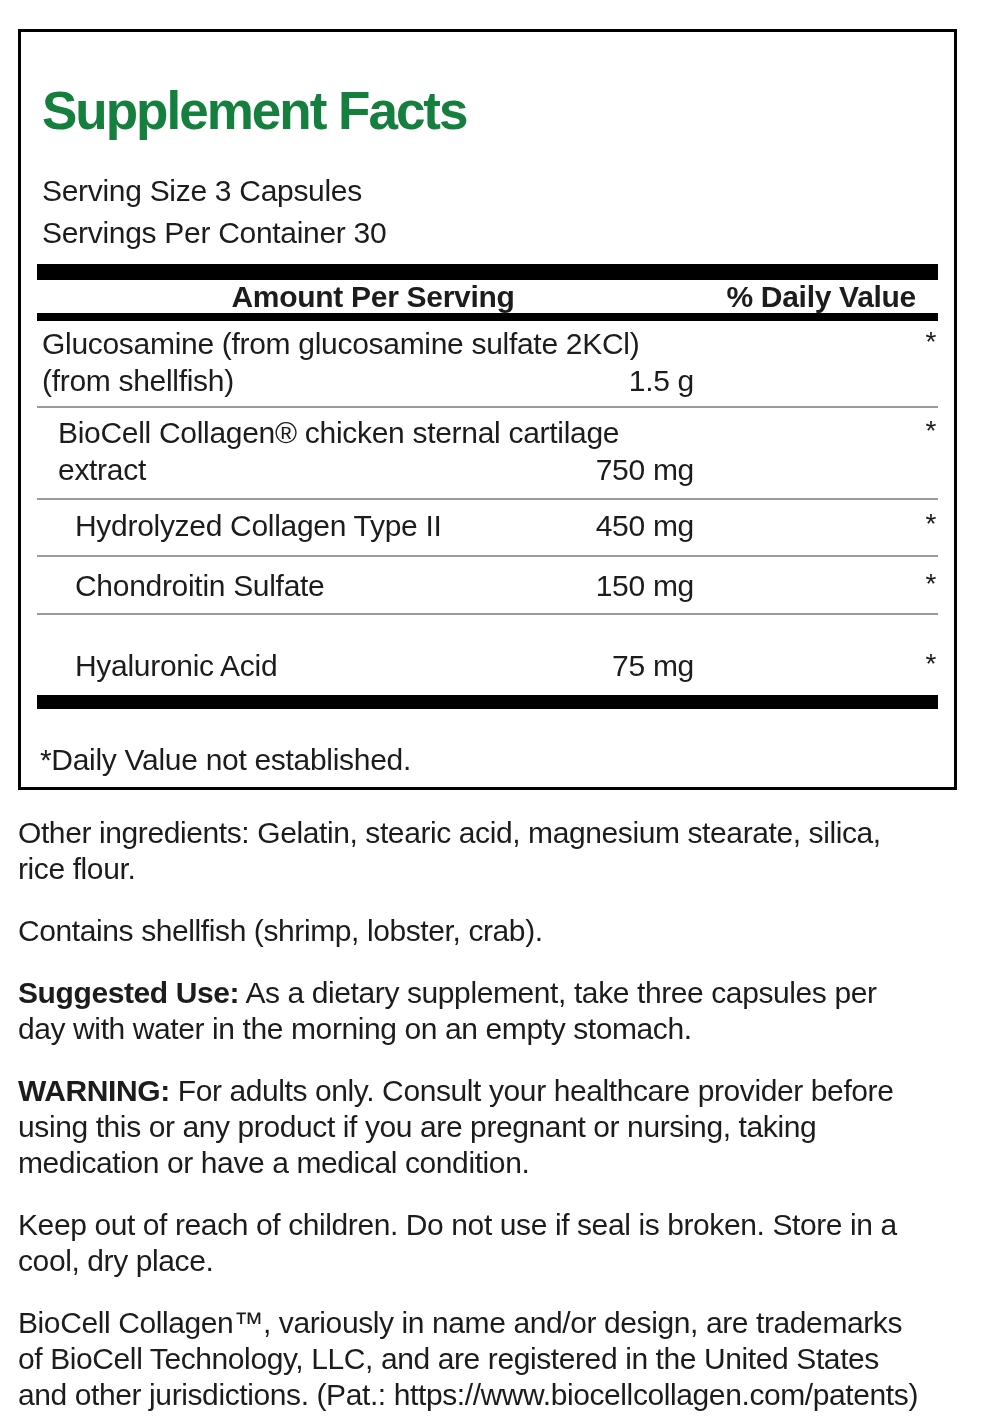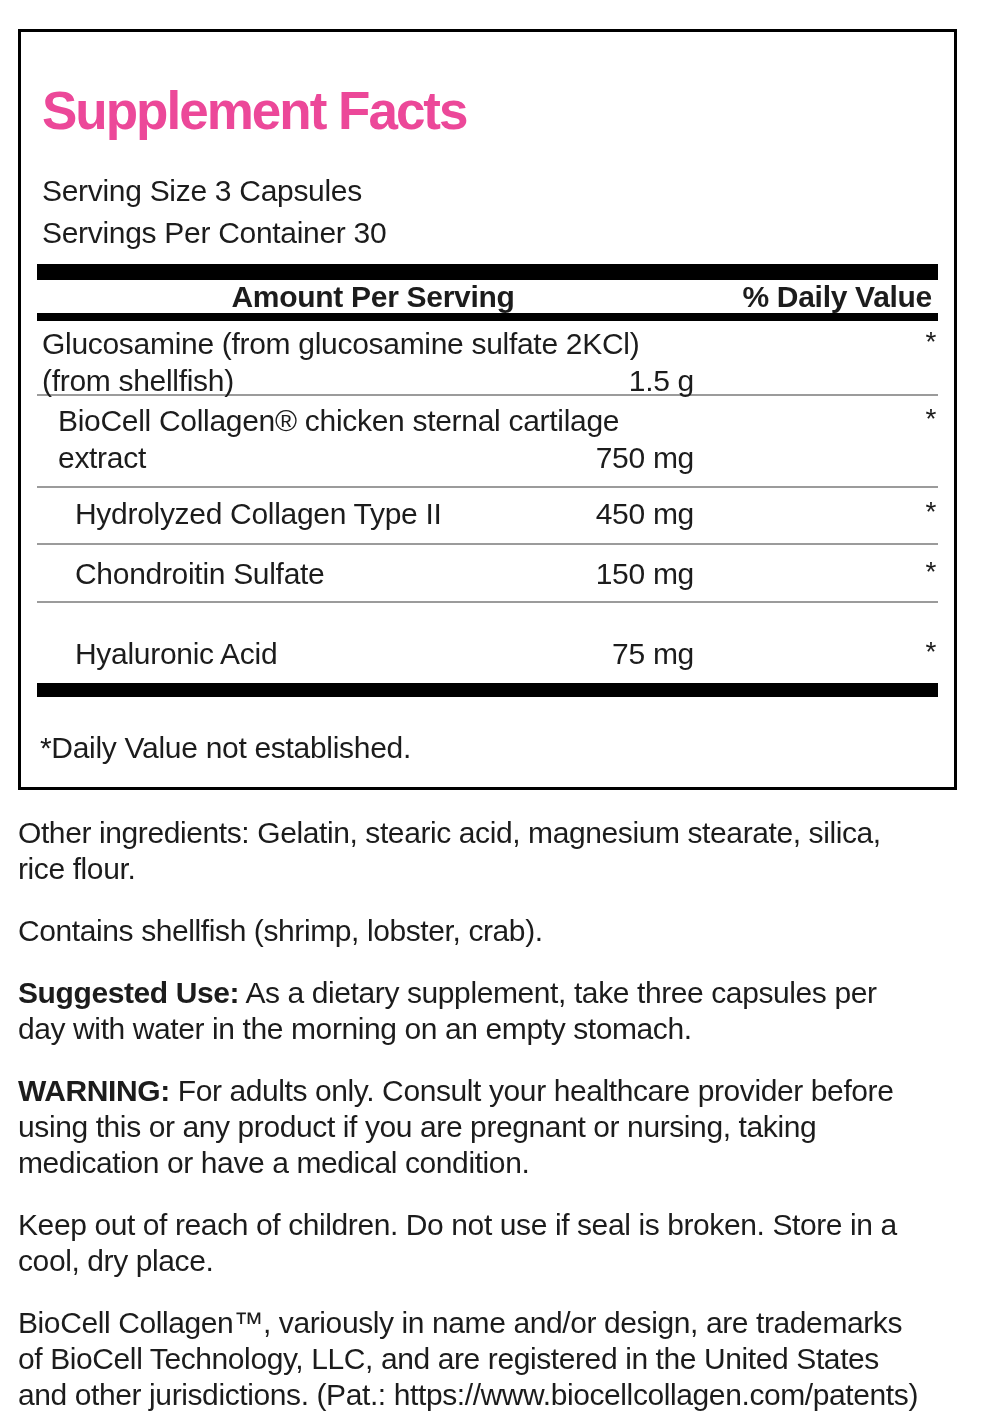--- a/index.html
+++ b/index.html
@@ -24,21 +24,21 @@
     border: 3px solid #000000;
     background: #ffffff;
   }
   .facts-title {
     margin: 54px 12px 0 0;
     padding: 0 0 0 21px;
     font-size: 53px;
     font-weight: bold;
     letter-spacing: -2px;
     line-height: 50px;
-    color: #ec4899;
+    color: #15803d;
     white-space: nowrap;
   }
   .serving-line {
     padding-left: 21px;
     font-size: 30px;
     letter-spacing: -0.3px;
     line-height: 36px;
     white-space: nowrap;
   }
   .serving-1 { margin-top: 37px; }
@@ -58,38 +58,38 @@
     line-height: 33px;
   }
   .head-amount {
     position: absolute;
     left: 352px;
     transform: translateX(-50%);
     white-space: nowrap;
   }
   .head-dv {
     position: absolute;
-    right: 22px;
+    right: 38px;
     white-space: nowrap;
   }
 
   .f-row {
     box-sizing: border-box;
     position: relative;
     font-size: 30px;
     letter-spacing: -0.3px;
   }
   .f-row .rline {
     position: relative;
     line-height: 37px;
     padding-left: 21px;
     white-space: nowrap;
   }
   .f-row.indent .rline { padding-left: 54px; }
-  .r0 { height: 73px; padding-top: 4px; }
+  .r0 { height: 85px; padding-top: 4px; }
   .r1 { height: 90px; padding-top: 6px; padding-left: 16px; }
   .r2 { height: 55px; padding-top: 7px; }
   .r3 { height: 56px; padding-top: 10px; }
   .r4 { height: 52px; padding-top: 4px; margin-top: 28px; }
   .amt {
     position: absolute;
     right: 260px;
     top: 0;
     white-space: nowrap;
   }

